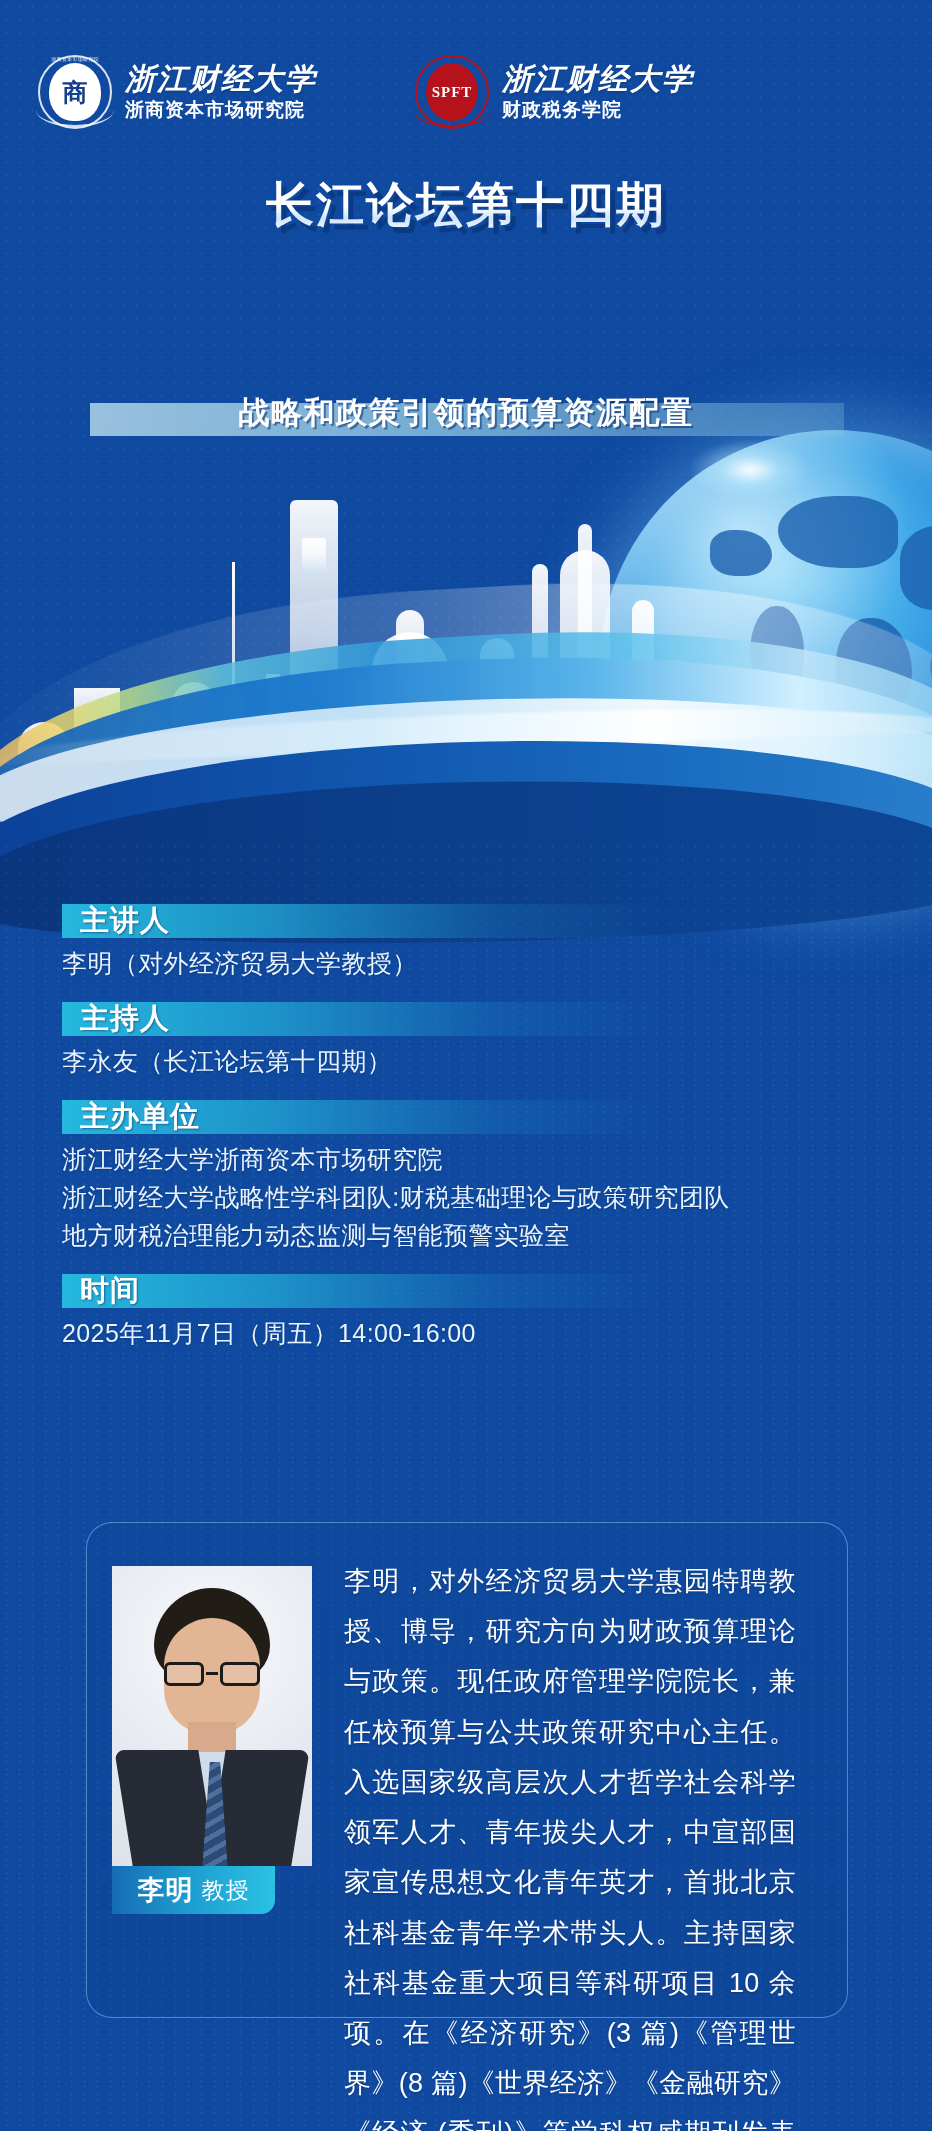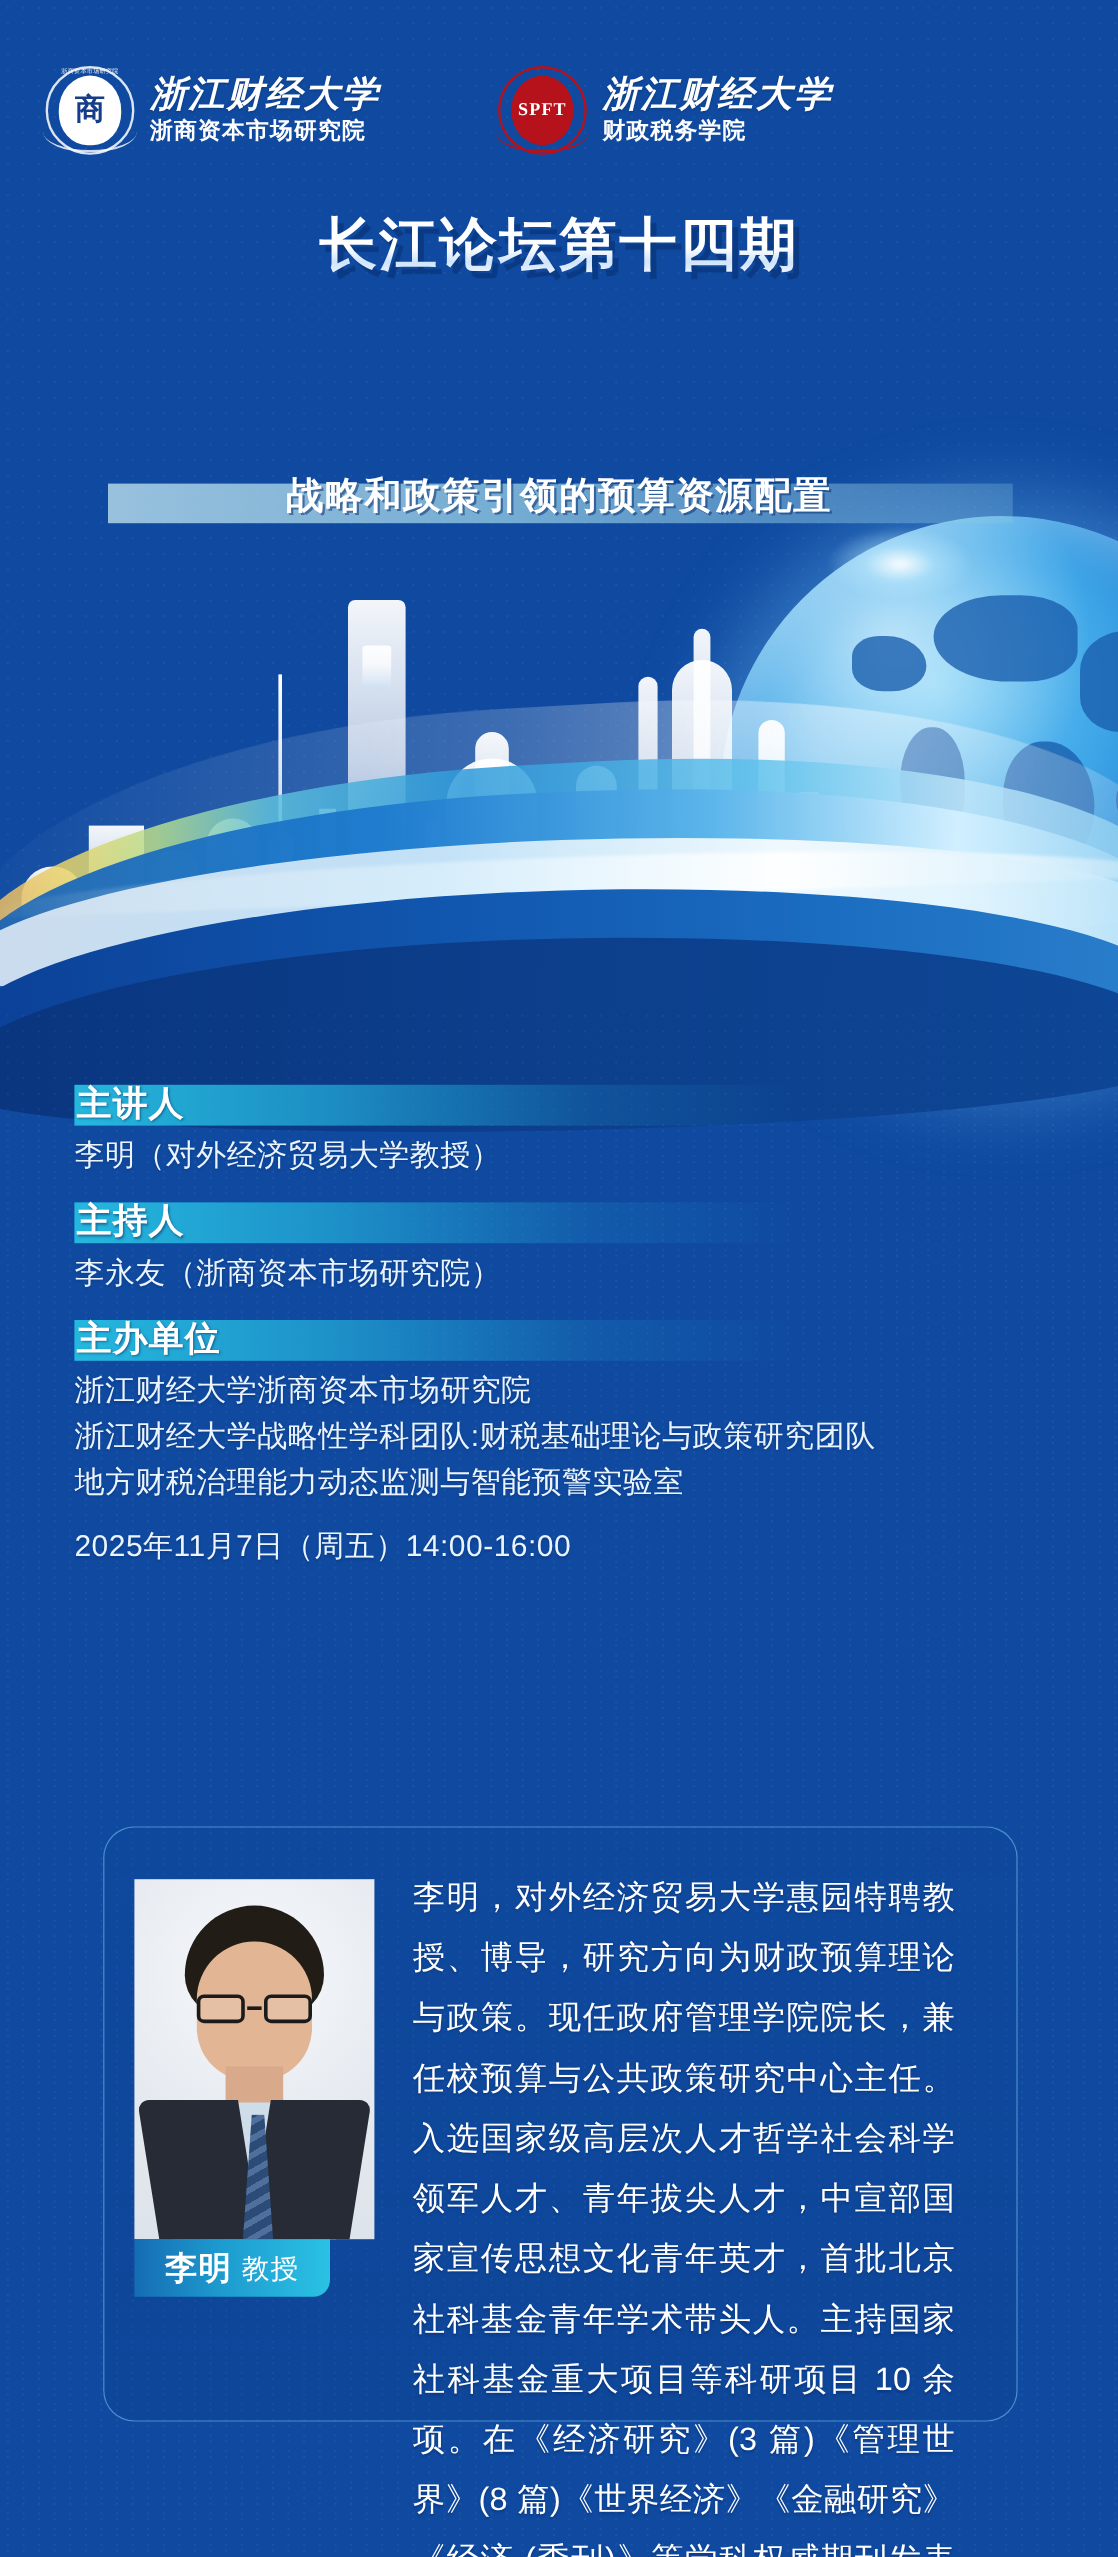--- a/index.html
+++ b/index.html
@@ -193,21 +193,21 @@
   .sec{ margin-bottom:16px; }
   .sec-head{
     position:relative; display:block; height:40px;
   }
   .sec-head .bar{
     position:absolute; left:0; top:4px; height:34px; width:600px;
     background:linear-gradient(90deg, rgba(38,190,226,.95) 0%, rgba(34,170,215,.75) 35%, rgba(28,140,200,.25) 72%, rgba(24,120,190,0) 100%);
   }
   .sec-head .txt{
     position:relative; color:#fff; font-size:29px; font-weight:bold;
-    letter-spacing:1px; line-height:40px; padding-left:2px;
+    letter-spacing:1px; line-height:40px; padding-left:18px;
     text-shadow:1px 1px 2px rgba(5,35,90,.5);
   }
   .sec-body{
     color:#eaf4ff; font-size:25px; line-height:1.52;
     letter-spacing:.4px; margin-top:4px;
     text-shadow:0 1px 2px rgba(5,30,80,.35);
   }
   .sec-body .ln{ display:block; }
 
   
@@ -386,37 +386,41 @@
         <span class="ln">李明（对外经济贸易大学教授）</span>
       </div>
     </div>
 
     <div class="sec">
       <div class="sec-head">
         <div class="bar"></div>
         <div class="txt">主持人</div>
       </div>
       <div class="sec-body">
-        <span class="ln">李永友（浙商资本市场研究院）</span>
+        <span class="ln">李永友（长江论坛第十四期）</span>
       </div>
     </div>
 
     <div class="sec">
       <div class="sec-head">
         <div class="bar"></div>
         <div class="txt">主办单位</div>
       </div>
       <div class="sec-body">
         <span class="ln">浙江财经大学浙商资本市场研究院</span>
         <span class="ln">浙江财经大学战略性学科团队:财税基础理论与政策研究团队</span>
         <span class="ln">地方财税治理能力动态监测与智能预警实验室</span>
       </div>
     </div>
 
     <div class="sec">
+      <div class="sec-head">
+        <div class="bar"></div>
+        <div class="txt">时间</div>
+      </div>
       <div class="sec-body">
         <span class="ln">2025年11月7日（周五）14:00-16:00</span>
       </div>
     </div>
 
 
   </div>
 
   <div class="card-shadow"></div>
   <div class="card"></div>

